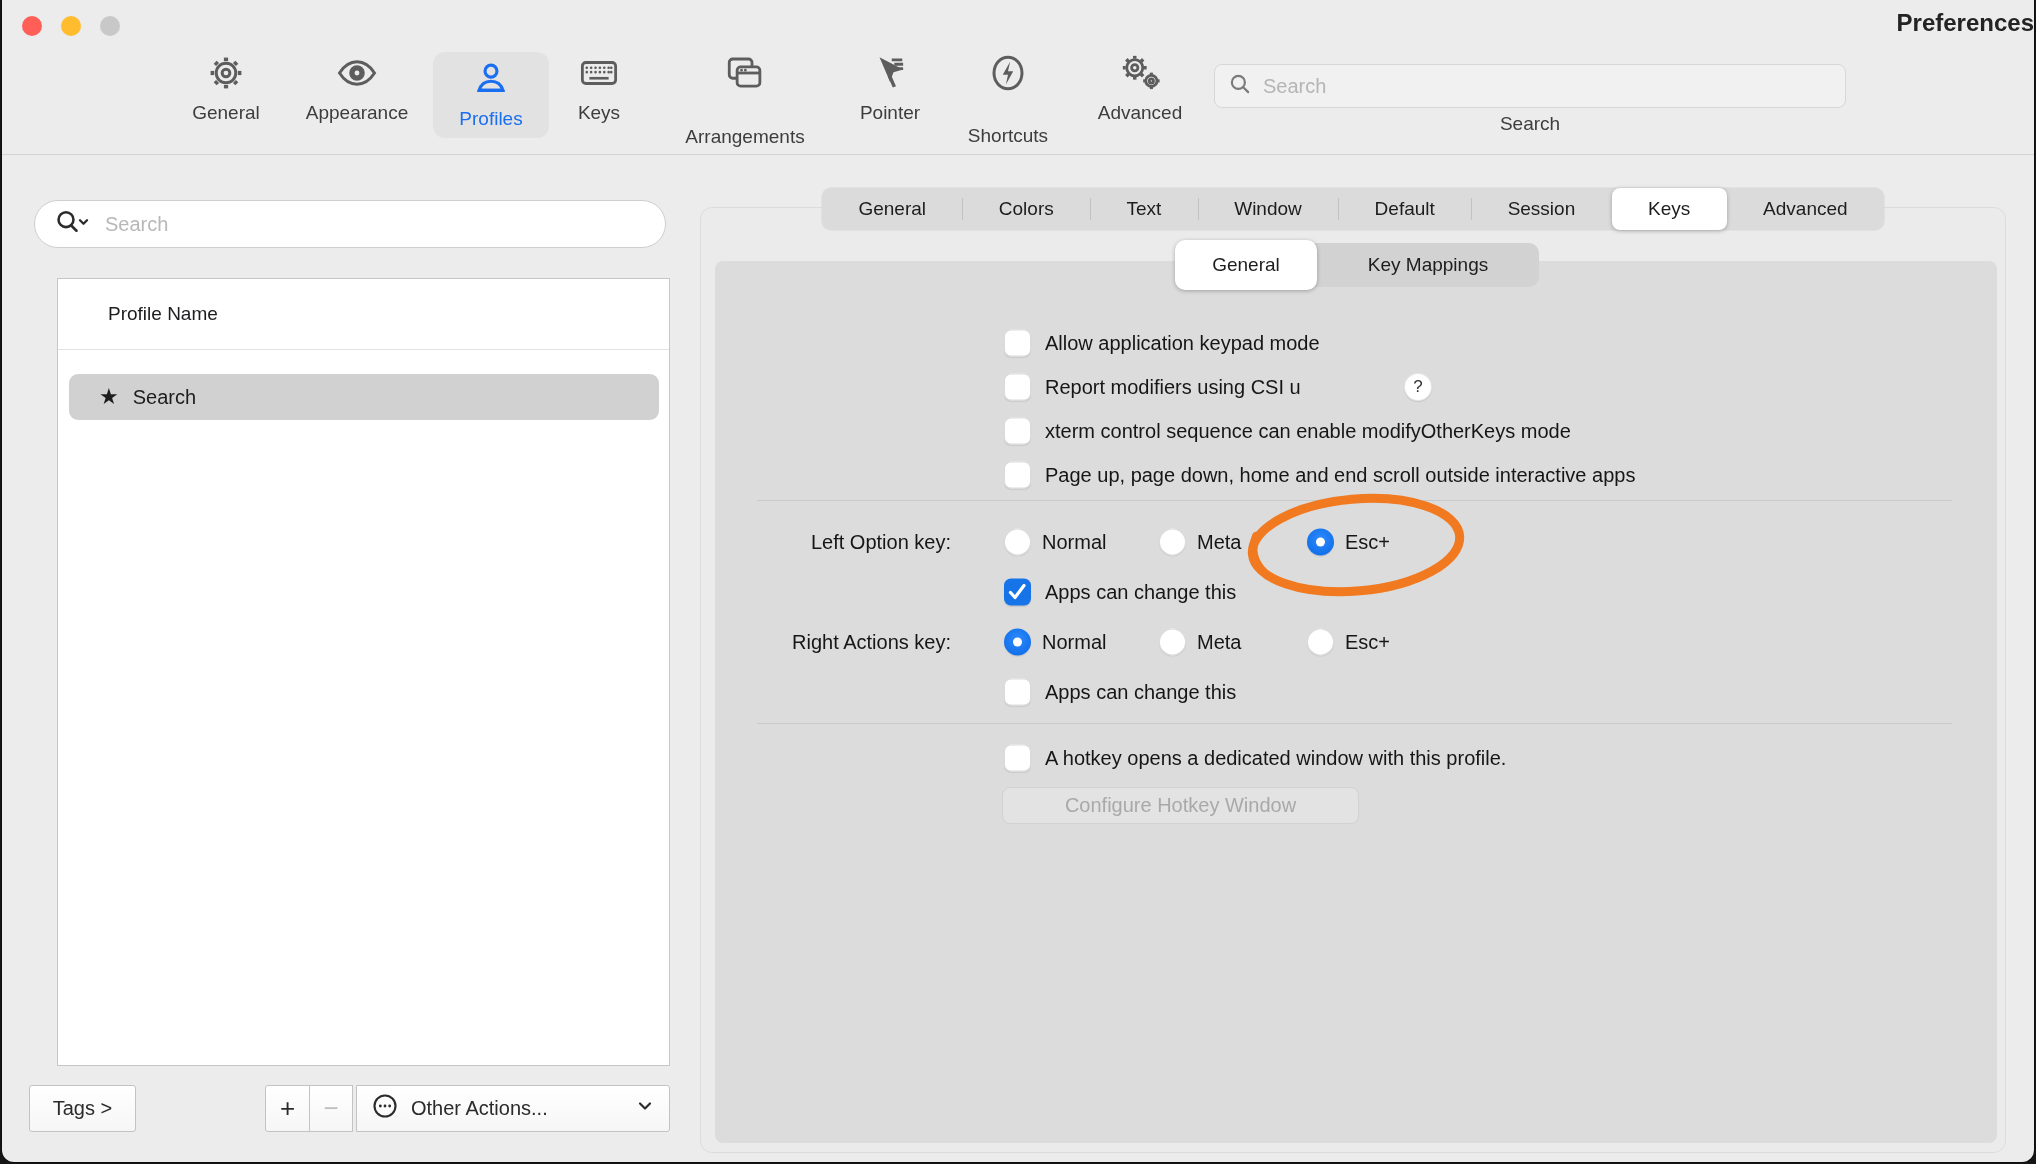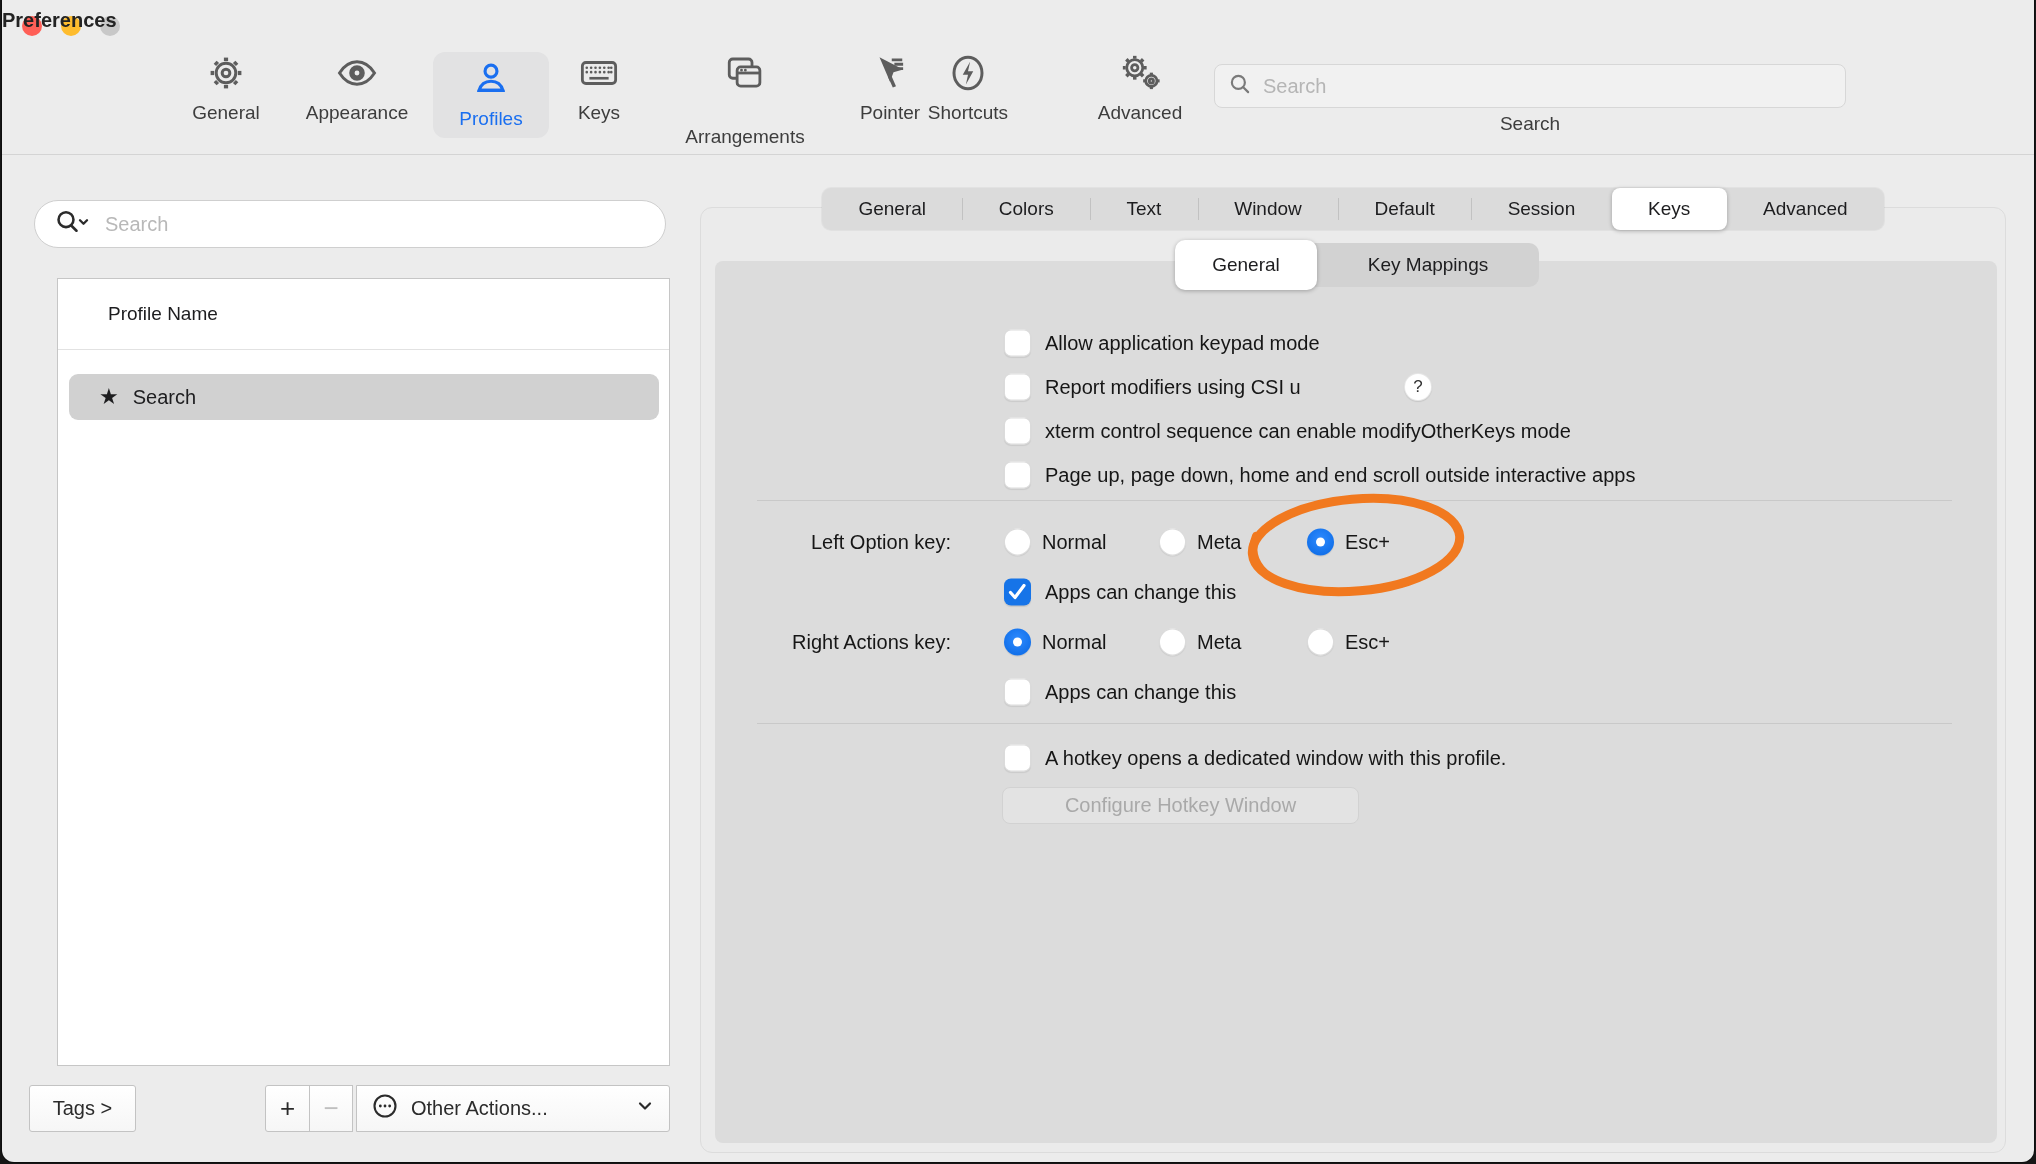--- a/index.html
+++ b/index.html
@@ -2,21 +2,21 @@
 <html><head>
 <meta charset="utf-8">
 <style>
   html,body{margin:0;padding:0;background:#161616;}
   .stage{position:relative;width:2036px;height:1164px;background:#161616;overflow:hidden;
          font-family:"Liberation Sans",sans-serif;color:#1d1d1f;}
   .window{position:absolute;left:2px;top:0;width:2032px;height:1162px;background:#ececec;
           border-radius:0 0 12px 12px;overflow:hidden;box-shadow:0 0 0 1px rgba(0,0,0,.35);}
   
   .traffic{width:20px;height:20px;border-radius:50%;position:absolute;top:16px;}
-  .title{position:absolute;top:9px;left:0;width:100%;text-align:left;font-size:20px;font-weight:bold;color:#232323;}
+  .title{position:absolute;top:9px;left:0;width:100%;text-align:right;font-size:24px;font-weight:bold;color:#232323;}
   .toolbar-divider{position:absolute;left:0;top:154px;width:100%;height:1px;background:#d4d4d4;}
   .titem{position:absolute;top:50px;width:116px;display:flex;flex-direction:column;align-items:center;cursor:default;}
   .titem .ticon{height:46px;display:flex;align-items:center;justify-content:center;}
   .titem .tlabel{margin-top:6px;font-size:19px;color:#3d3d3d;white-space:nowrap;}
   .titem.sel{background:#e2e2e3;border-radius:12px;padding:4px 0 8px 0;top:52px;justify-content:space-between;}
   .titem.sel .tlabel{color:#1a6ff0;}
   .tsearch{position:absolute;left:1212px;top:64px;width:632px;height:44px;background:#f1f1f1;
            border:1px solid #d7d7d7;border-radius:8px;display:flex;align-items:center;padding-left:12px;box-sizing:border-box;}
   .tsearch .ph{font-size:20px;color:#b5b5b5;margin-left:10px;}
   .tsearch-label{position:absolute;left:1212px;top:113px;width:632px;text-align:center;font-size:19px;color:#3d3d3d;}
@@ -156,21 +156,21 @@
       <svg width="42" height="42" viewBox="0 0 24 24" fill="#5d5d5d">
         <path d="M6 3l6 14 2-5.5L19.5 10z"></path>
         <rect x="12.2" y="13.8" width="2" height="6.5" transform="rotate(-24 13 17)"></rect>
         <g fill="none" stroke="#5d5d5d" stroke-width="1.6">
               <path d="M13 4.5h6M14.5 7h5M16 9.5h3.5"></path>
             </g>
       </svg>
         </span>
     <span class="tlabel">Pointer</span>
   </div>
-  <div class="titem" style="left:908px;">
+  <div class="titem" style="left:948px;gap:23px;">
     <span class="ticon">
       <svg width="42" height="42" viewBox="0 0 24 24" fill="none" stroke="#5d5d5d" stroke-width="1.7">
         <ellipse cx="12" cy="12" rx="8" ry="9"></ellipse>
         <path d="M13.2 5.5L9 13h3l-1.2 5.5L15 11h-3z" fill="#5d5d5d" stroke="none"></path>
       </svg>
         </span>
     <span class="tlabel">Shortcuts</span>
   </div>
   <div class="titem" style="left:1080px;">
     <span class="ticon">

